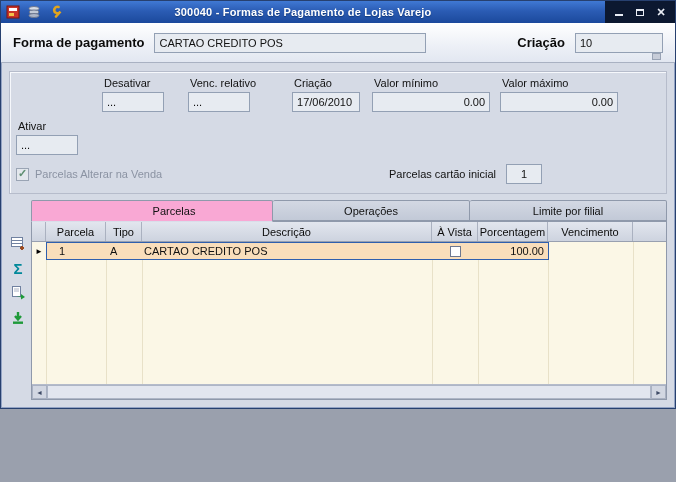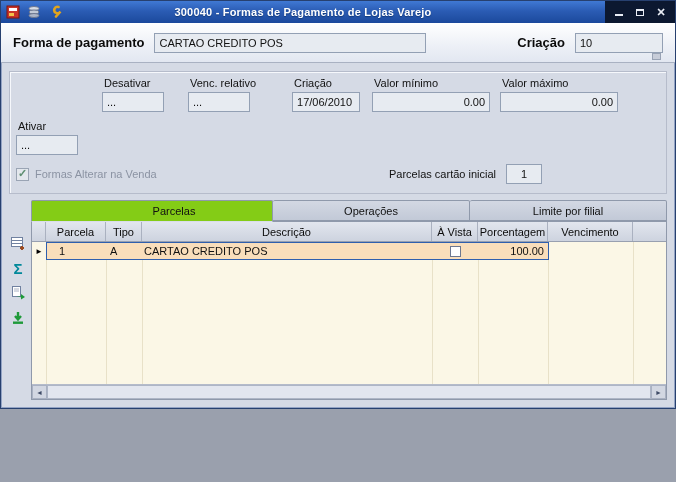--- a/index.html
+++ b/index.html
@@ -97,21 +97,21 @@
   .tabs { display:flex; flex:0 0 21px; height:21px; position:relative; z-index:2; }
   .tab {
     flex:1; display:flex; align-items:center; justify-content:center;
     border:1px solid #8f99ab; border-left:none;
     background:linear-gradient(180deg,#d3d8e3,#c2c9d7);
     border-top-left-radius:2px; border-top-right-radius:2px;
     cursor:default;
   }
   .tab:first-child { border-left:1px solid #8f99ab; }
   .tab.active {
-    background:#84cc16; border-bottom:1px solid #d9deea; margin-bottom:-1px;padding-left:44px;
+    background:#f9a8d4; border-bottom:1px solid #d9deea; margin-bottom:-1px;padding-left:44px;
   }
 
   .panel {
     flex:1; border:1px solid #8f99ab; background:#6d28d9;
     display:flex; flex-direction:column; min-height:0; position:relative;
   }
 
   .grid-header {
     flex:0 0 20px; height:20px; display:flex;
     background:linear-gradient(180deg,#e2e6ee,#cdd3df);
@@ -226,21 +226,21 @@
         <label>Valor mínimo</label>
         <input class="inp inp-money" readonly="" value="0.00" style="">
       </div>
       <div class="field">
         <label>Valor máximo</label>
         <input class="inp inp-money" readonly="" value="0.00" style="">
       </div>
     </div>
     <div class="fg-row2">
       <span class="checkbox checked"></span>
-      <span class="dim-label">Formas Alterar na Venda</span>
+      <span class="dim-label">Parcelas Alterar na Venda</span>
       <span class="spacer"></span>
       <span>Parcelas cartão inicial</span>
       <input class="inp inp-parc" readonly="" value="1" style="">
     </div>
   </div>
 
   <div class="main">
 
     <div class="gutter">
       <span class="tool-btn">

